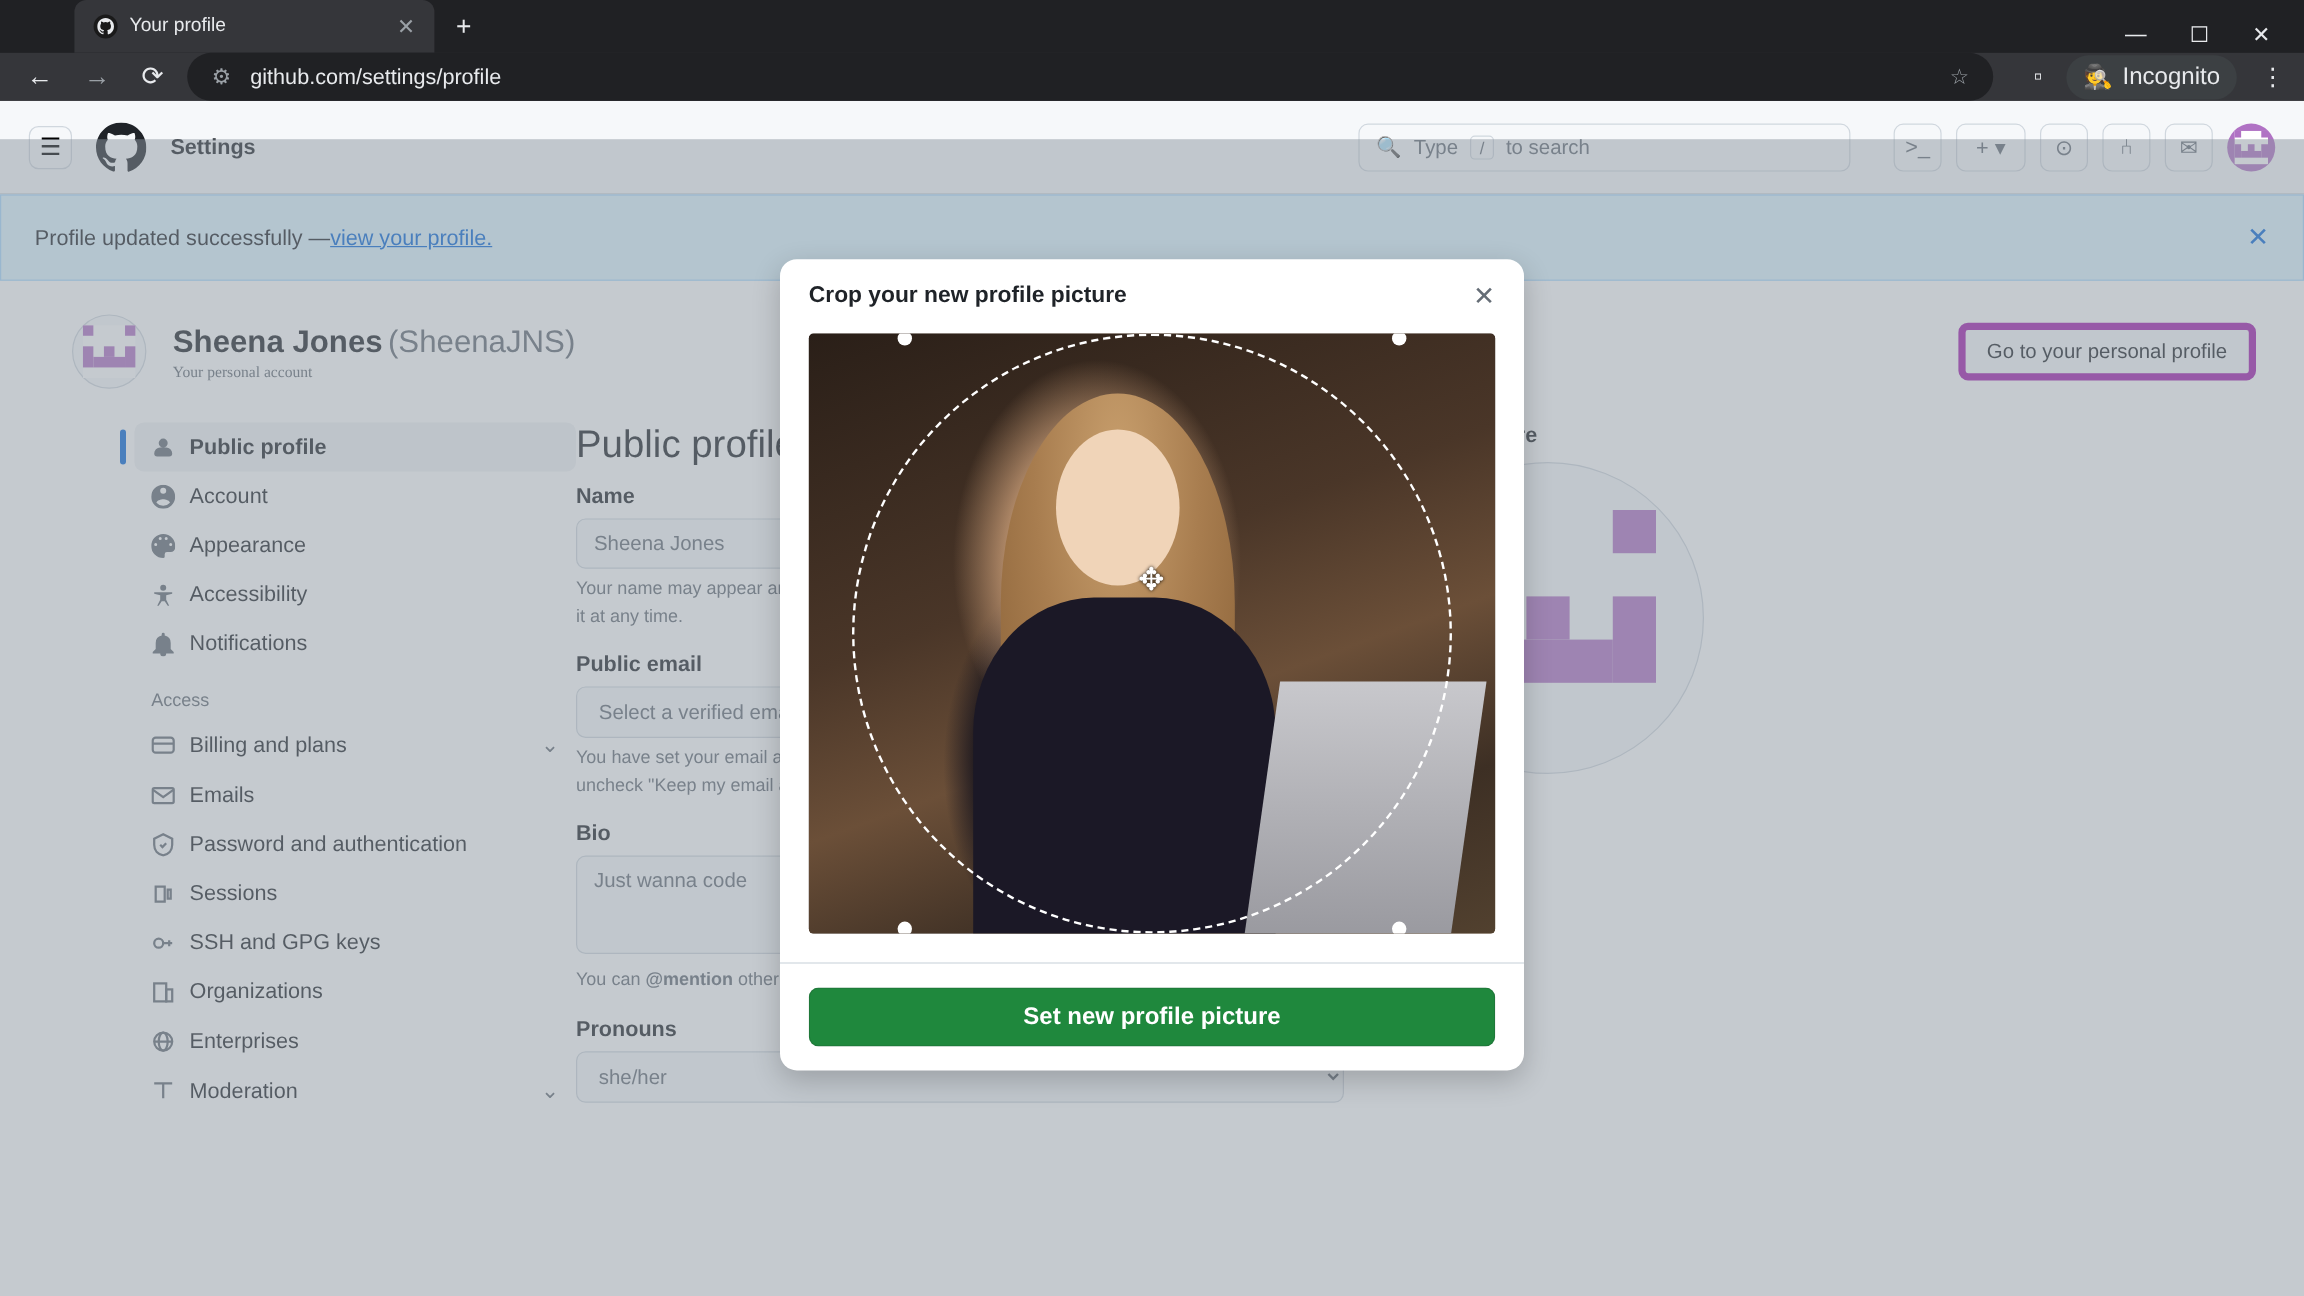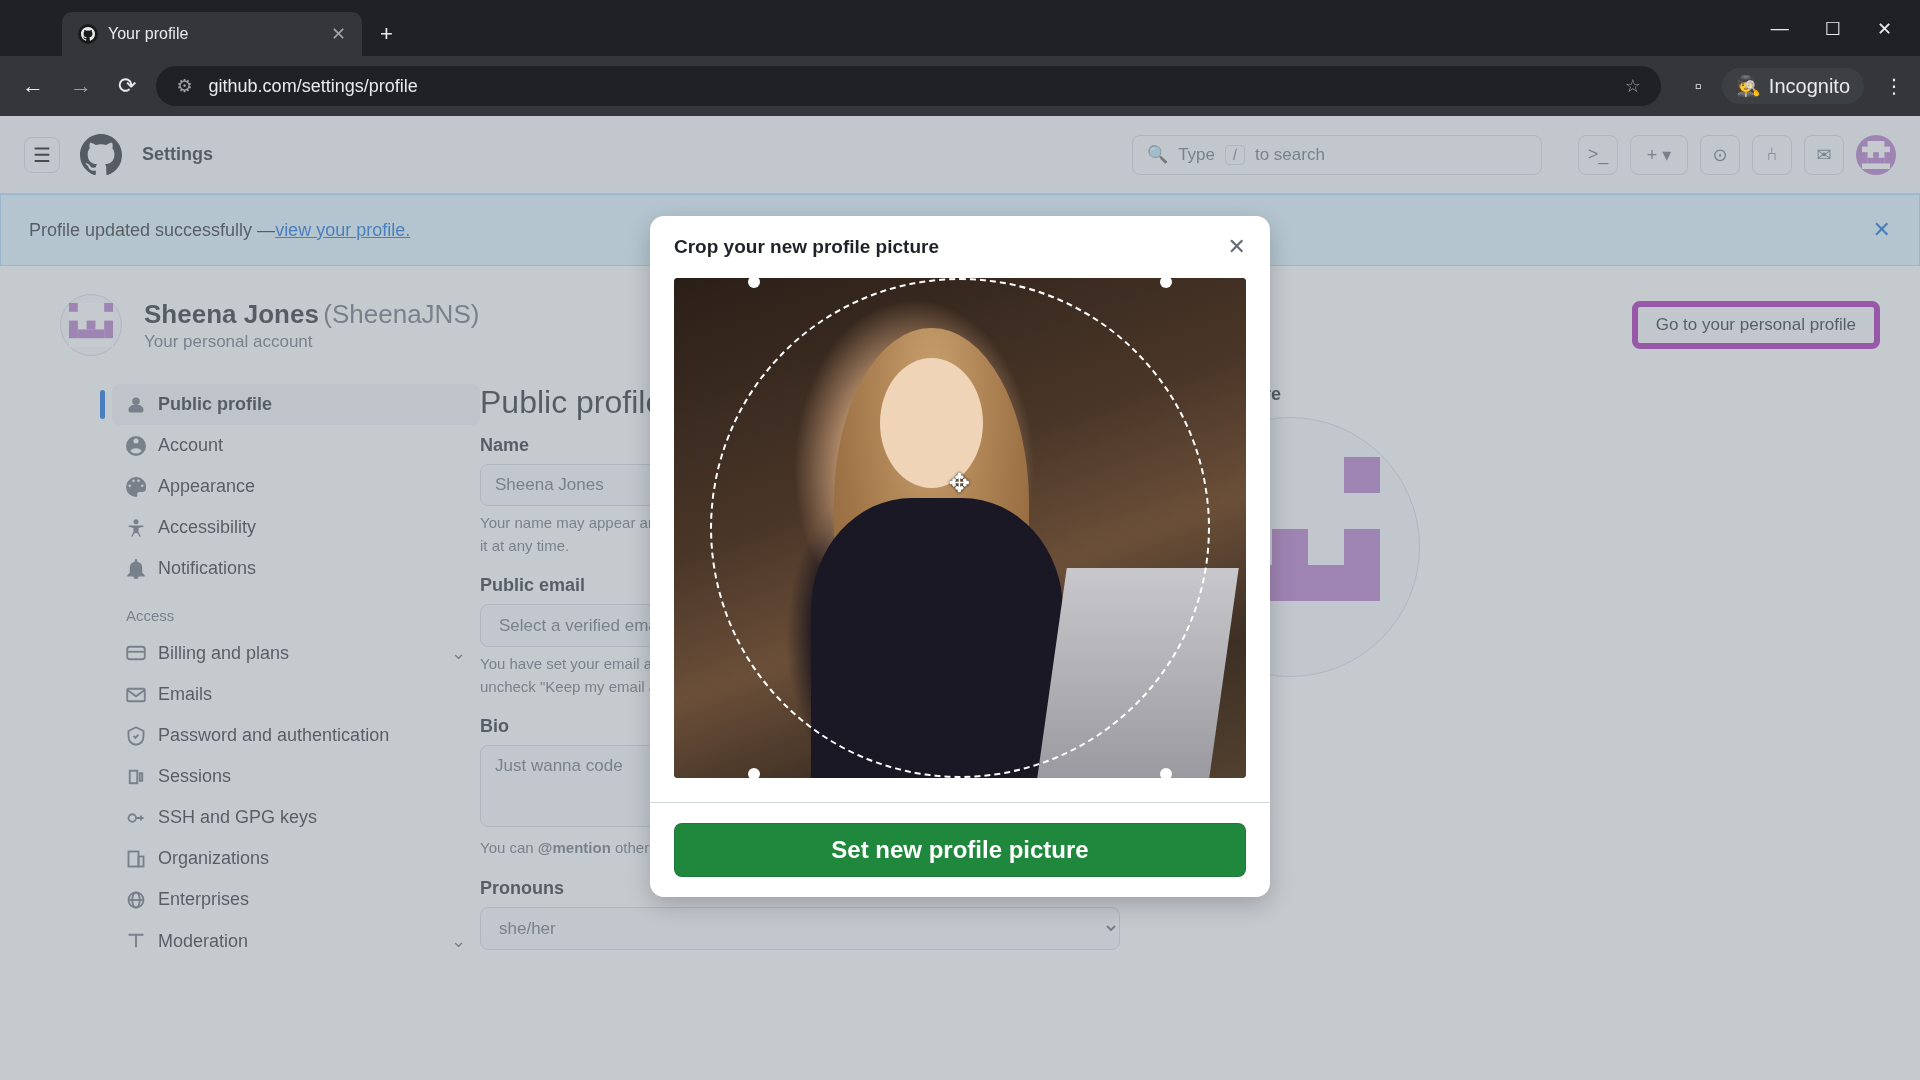--- a/index.html
+++ b/index.html
@@ -1,19 +1,19 @@
 <!DOCTYPE html>
 <html><head>
 <meta charset="utf-8">
 <style>
 * { margin: 0; padding: 0; box-sizing: border-box; font-family: -apple-system, BlinkMacSystemFont, "Segoe UI", Helvetica, Arial, sans-serif; }
 body { width: 1920px; height: 1080px; overflow: hidden; background: #fff; position: relative; }
 
 
-.browser-chrome { background: #202124; height: 116px; display: flex; flex-direction: column; }
+.browser-chrome { background: #202124; height: 84px; display: flex; flex-direction: column; }
 .tab-bar { height: 56px; display: flex; align-items: flex-end; padding-left: 12px; }
 .tab-spacer { width: 50px; }
 .tab { background: #35363a; border-radius: 10px 10px 0 0; height: 44px; display: flex; align-items: center; padding: 0 16px; gap: 10px; min-width: 300px; color: #e8eaed; font-size: 16px; }
 .tab-favicon { width: 20px; height: 20px; border-radius: 50%; background: #1a1a1a; display: flex; align-items: center; justify-content: center; }
 .tab-close { margin-left: auto; color: #9aa0a6; font-size: 18px; }
 .new-tab { color: #e8eaed; font-size: 22px; padding: 0 18px; height: 44px; display: flex; align-items: center; }
 .window-controls { position: absolute; right: 0; top: 0; display: flex; gap: 36px; padding: 18px 28px; }
 .window-controls span { color: #e8eaed; font-size: 18px; }
 .address-bar { background: #35363a; height: 60px; display: flex; align-items: center; padding: 0 16px; gap: 14px; }
 .nav-btn { color: #9aa0a6; font-size: 22px; padding: 4px 6px; }
@@ -43,21 +43,21 @@
 
 
 .content { display: flex; }
 .main-column { padding: 28px 40px 40px 60px; }
 
 
 .profile-header { display: flex; align-items: center; gap: 22px; margin-bottom: 28px; }
 .profile-avatar-sm { width: 62px; height: 62px; border-radius: 50%; background: #f6f8fa; border: 1px solid #d0d7de; display: flex; align-items: center; justify-content: center; }
 .profile-name { font-size: 26px; font-weight: 600; color: #1f2328; }
 .profile-username { color: #656d76; font-weight: 400; }
-.profile-sub { color: #656d76; font-size: 17px; margin-top: 2px; }
+.profile-sub { color: #656d76; font-size: 13px; margin-top: 2px; font-family: Liberation Serif, serif; }
 .goto-profile { margin-left: auto; border: 6px solid #a21caf; border-radius: 8px; padding: 8px 18px; font-size: 17px; background: #f6f8fa; color: #1f2328; }
 
 
 .sidebar { width: 420px; padding: 0 0 0 52px; }
 .sidebar-item { display: flex; align-items: center; gap: 12px; padding: 10px 14px; border-radius: 8px; font-size: 18px; color: #1f2328; position: relative; }
 .sidebar-item.active { background: rgba(208,215,222,.32); font-weight: 600; }
 .sidebar-item.active::before { content: ''; position: absolute; left: -12px; top: 6px; bottom: 6px; width: 5px; background: #0969da; border-radius: 3px; }
 .sidebar-item .oct { width: 20px; height: 20px; color: #656d76; flex-shrink: 0; }
 .sidebar-item .chev { margin-left: auto; color: #656d76; }
 .sidebar-section { font-size: 15px; color: #656d76; font-weight: 400; padding: 18px 14px 8px; }
@@ -98,21 +98,21 @@
 .body { position: absolute; left: 24%; top: 44%; width: 44%; height: 56%; background: #1b1826; border-radius: 40% 40% 0 0; }
 .laptop { position: absolute; right: 4%; bottom: 0; width: 30%; height: 42%; background: linear-gradient(180deg, #c8c8cc 0%, #9a9aa0 100%); transform: skewX(-8deg); }
 .crop-circle { position: absolute; left: 50%; top: 50%; transform: translate(-50%, -50%); width: 500px; height: 500px; border: 2px dashed #fff; border-radius: 50%; }
 .crop-handle { position: absolute; width: 12px; height: 12px; background: #fff; border-radius: 50%; }
 .ch-tl { top: -4px; left: 36px; }
 .ch-tr { top: -4px; right: 36px; }
 .ch-bl { bottom: -4px; left: 36px; }
 .ch-br { bottom: -4px; right: 36px; }
 .move-cursor { position: absolute; left: 48%; top: 38%; color: #fff; font-size: 26px; text-shadow: 0 0 3px #000; }
 .modal-footer { padding: 20px 24px; border-top: 1px solid #d0d7de; }
-.set-btn { width: 100%; background: #1f883d; color: #fff; border: 1px solid rgba(31,35,40,.15); border-radius: 8px; padding: 12px; font-size: 24px; font-weight: 600; }
+.set-btn { width: 100%; background: #1f883d; color: #fff; border: 1px solid rgba(31,35,40,.15); border-radius: 8px; padding: 12px; font-size: 20px; font-weight: 600; }
 
 svg.oct { fill: currentColor; }
 .identicon-svg { display: block; }
 </style>
 </head>
 <body>
 
 <div class="browser-chrome">
   <div class="tab-bar">
     <div class="tab-spacer"></div>

